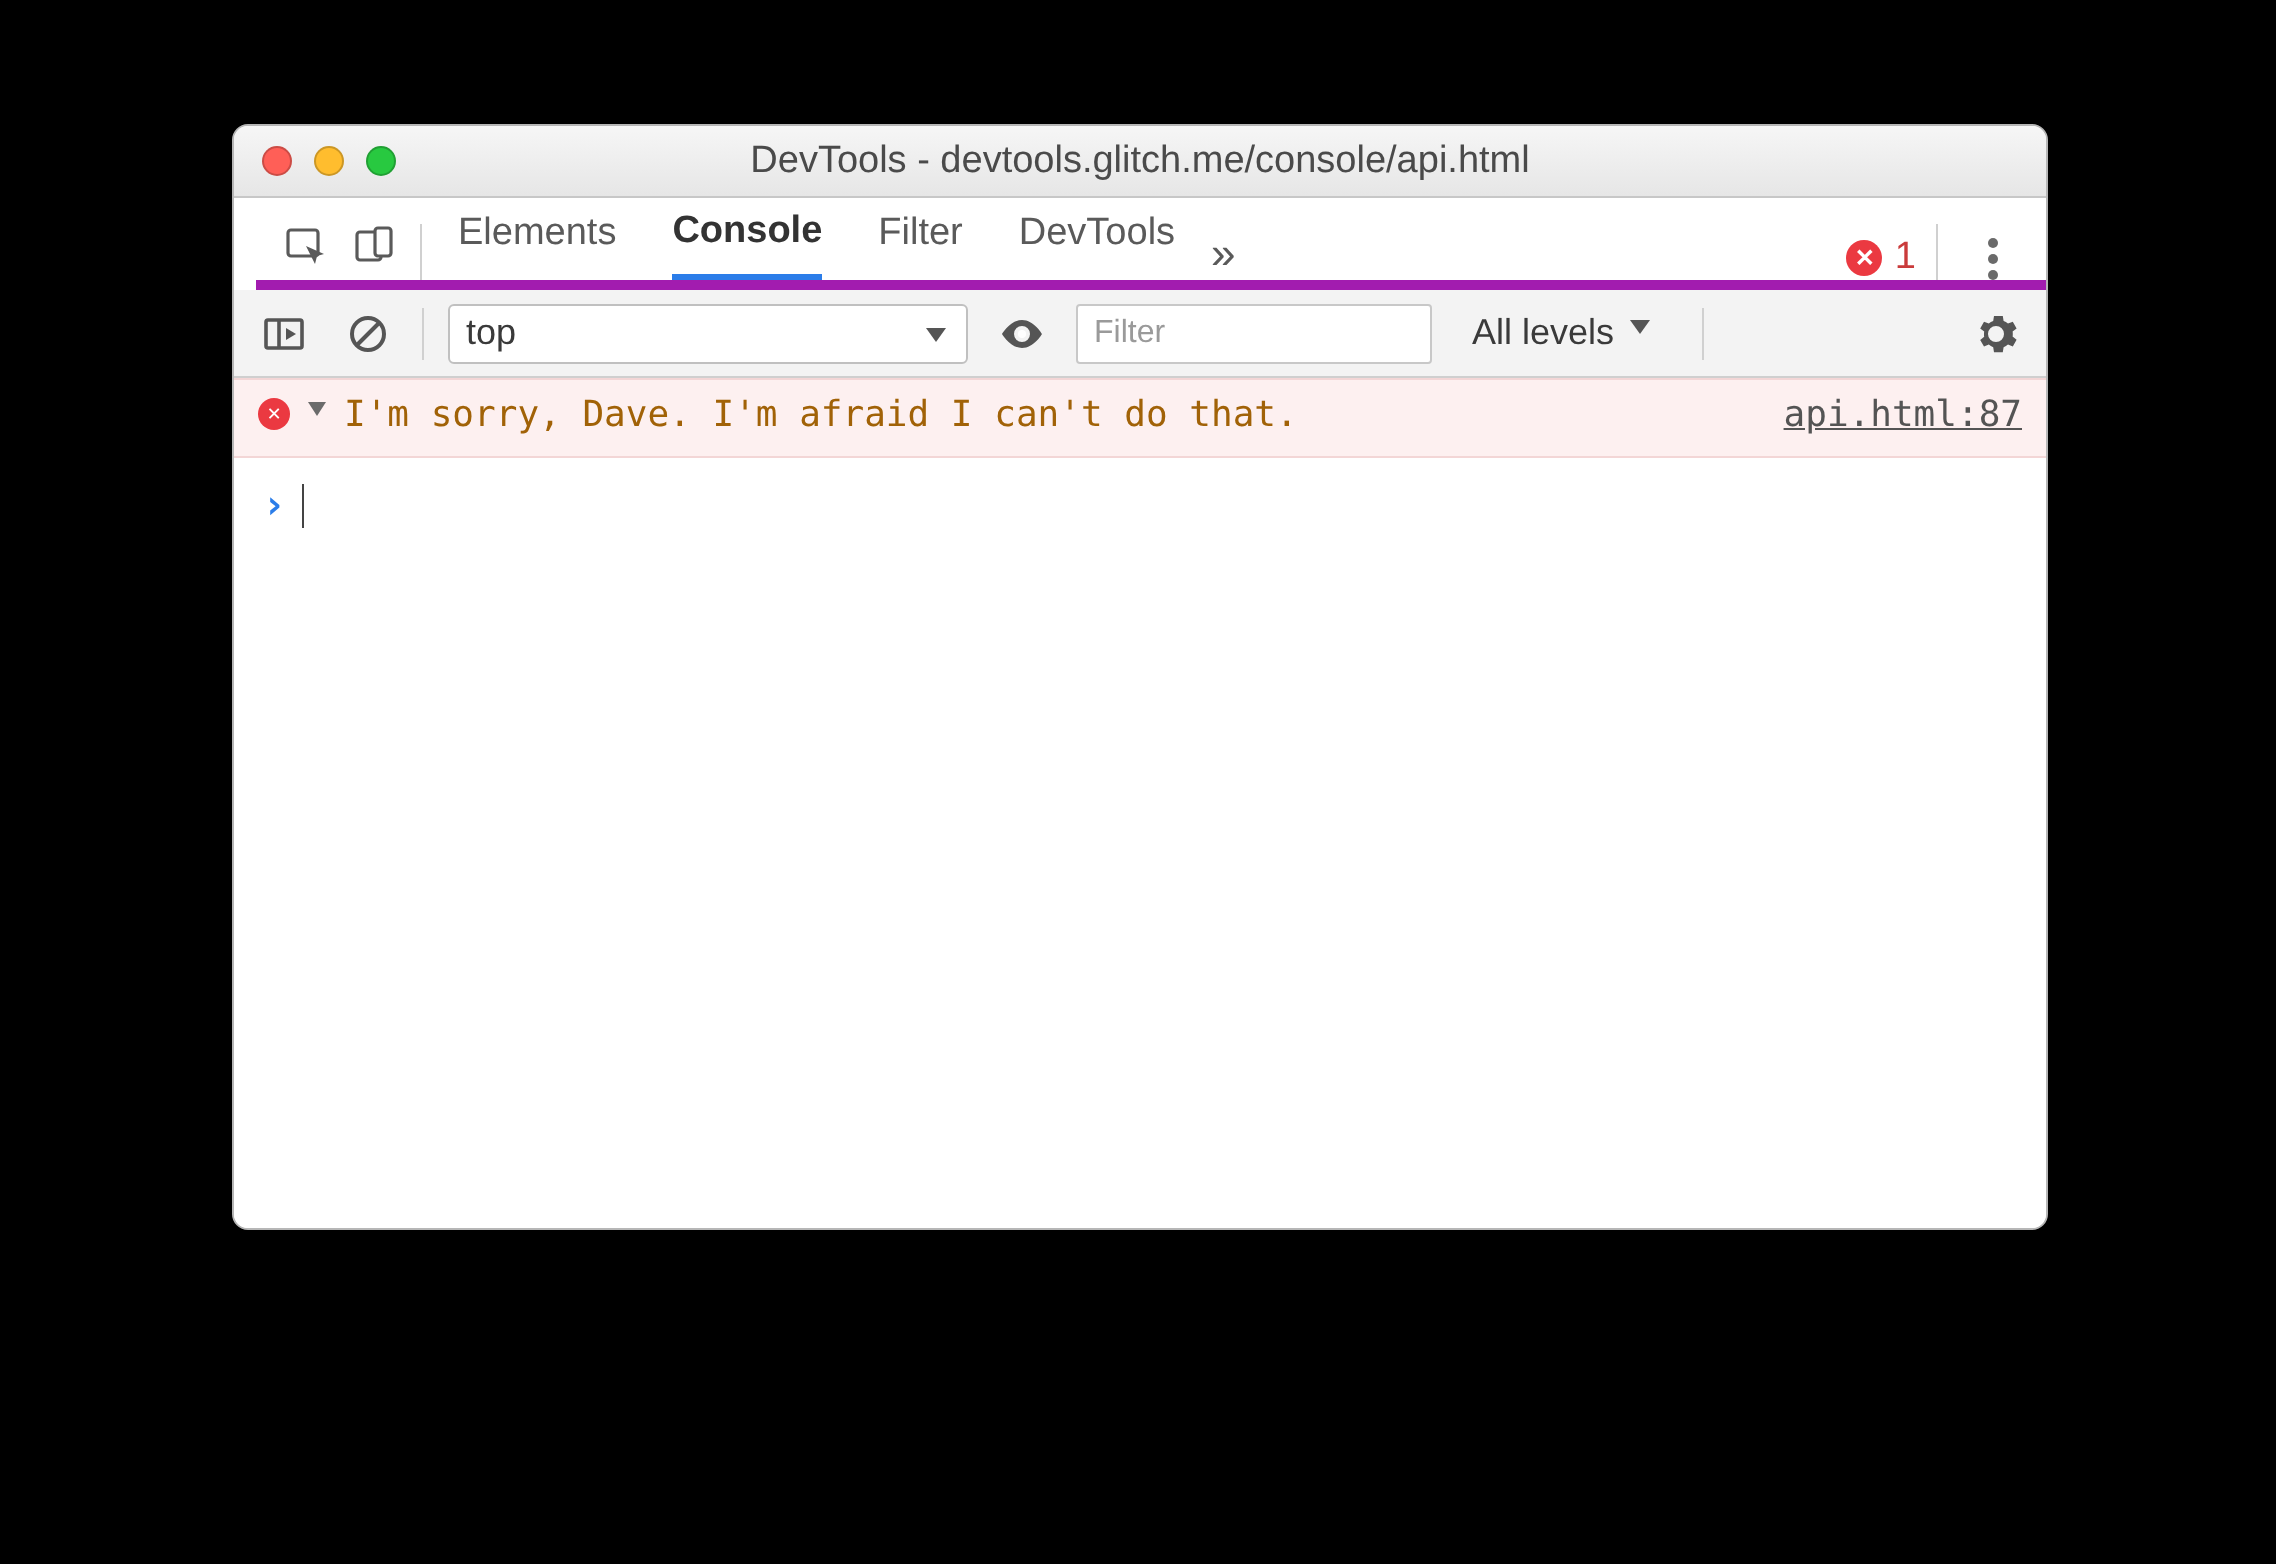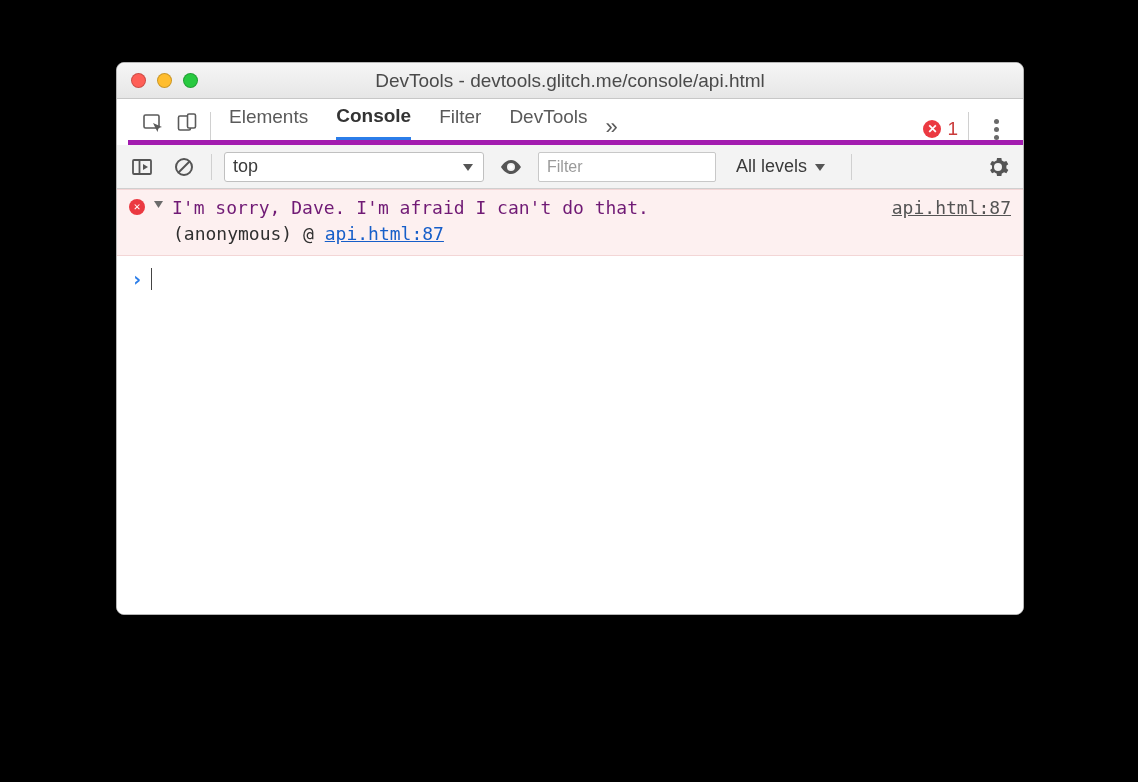--- a/index.html
+++ b/index.html
@@ -56,29 +56,29 @@
     padding:0 10px;
     font-size:18px;
     color:#3a3a3a;
     background:#f3f3f3;
   }
   .filterbar .iconbtn{width:30px;height:30px;display:flex;align-items:center;justify-content:center;color:#555}
   .context { display:flex;align-items:center;gap:6px;border:1px solid #c0c0c0;background:#fff;border-radius:3px;height:30px;padding:0 8px;min-width:260px;justify-content:space-between;font-size:18px;color:#3a3a3a}
   .context .caret{color:#555}
   .filterinput{border:1px solid #c8c8c8;background:#fff;border-radius:2px;height:30px;width:178px;padding:0 8px;font-size:16px;color:#333}
   .filterinput::placeholder{color:#9a9a9a}
-  .levels{display:flex;align-items:center;gap:6px;color:#3a3a3a;margin-left:8px}
+  .levels{display:flex;align-items:flex-start;gap:6px;color:#3a3a3a;margin-left:8px}
   .gear{margin-left:auto;color:#555}
   
   .consolebody{flex:1;background:#fff;font-family:Menlo,Consolas,monospace;font-size:18px;line-height:1.35;position:relative}
   .errrow{background:#fdf0f0;border-top:1px solid #f3d6d6;border-bottom:1px solid #f3d6d6;padding:6px 12px 8px 12px}
   .errline1{display:flex;align-items:flex-start;gap:8px}
   .erricon{width:16px;height:16px;border-radius:50%;background:#eb3941;color:#fff;display:flex;align-items:center;justify-content:center;font-size:11px;font-weight:700;flex:none;margin-top:3px}
   .tri{color:#6b6b6b;font-size:13px;margin-top:3px;flex:none}
-  .msg{color:#701a75}
+  .msg{color:#a16207}
   .srclink{margin-left:auto;color:#545454;text-decoration:underline;font-family:Menlo,Consolas,monospace;white-space:nowrap}
   .stack{margin-left:44px;color:#303030;margin-top:2px}
   .stack a{color:#165ec9;text-decoration:underline}
   .prompt{display:flex;align-items:center;gap:8px;padding:10px 14px;border-top:0}
   .promptcaret{color:#2b7de9;font-weight:700;font-size:20px;font-family:Menlo,Consolas,monospace}
   .cursor{display:inline-block;width:1px;height:22px;background:#444}
   svg{display:block}
 </style>
 </head>
 <body>
@@ -177,23 +177,20 @@
       <div class="errline1">
         <div class="erricon">✕</div>
         <div class="tri">
           <svg width="11" height="11" viewBox="0 0 11 11">
               <polygon points="1,2 10,2 5.5,9" fill="#6b6b6b"></polygon>
             </svg>
         </div>
         <span class="msg">I'm sorry, Dave. I'm afraid I can't do that.</span>
         <a class="srclink">api.html:87</a>
       </div>
-      <div class="stack">
-        <span>(anonymous) @ </span><a>api.html:87</a>
-      </div>
     </div>
 
     <div class="prompt">
       <span class="promptcaret">›</span>
       <span class="cursor"></span>
     </div>
 
   </div>
 
 </div>

